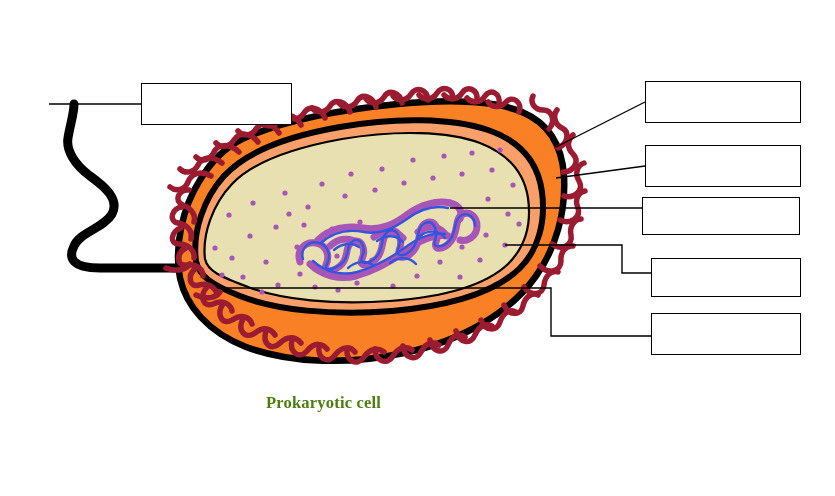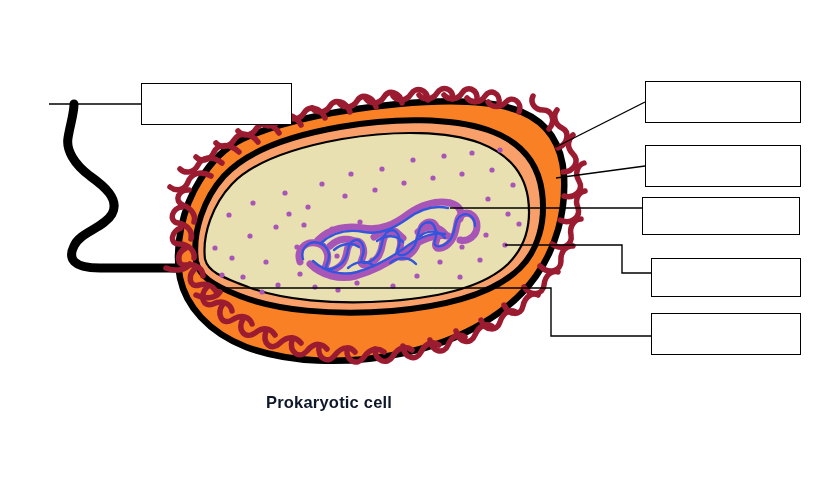--- a/index.html
+++ b/index.html
@@ -37,24 +37,24 @@
     color: #000000;
     display: flex;
     align-items: center;
     justify-content: center;
     text-align: center;
     line-height: 1.15;
     padding: 2px 4px;
   }
   .caption {
     position: absolute;
-    font-family: Liberation Sans, sans-serif;
+    font-family: Liberation Serif, serif;
     font-weight: bold;
     font-size: 16.5px;
-    color: #0f172a;
+    color: #4d7c0f;
     white-space: nowrap;
     letter-spacing: 0.2px;
   }
 </style>
 </head>
 <body>
 
 <div id="stage">
 
   <svg id="diagram-svg" viewBox="0 0 835 496">

